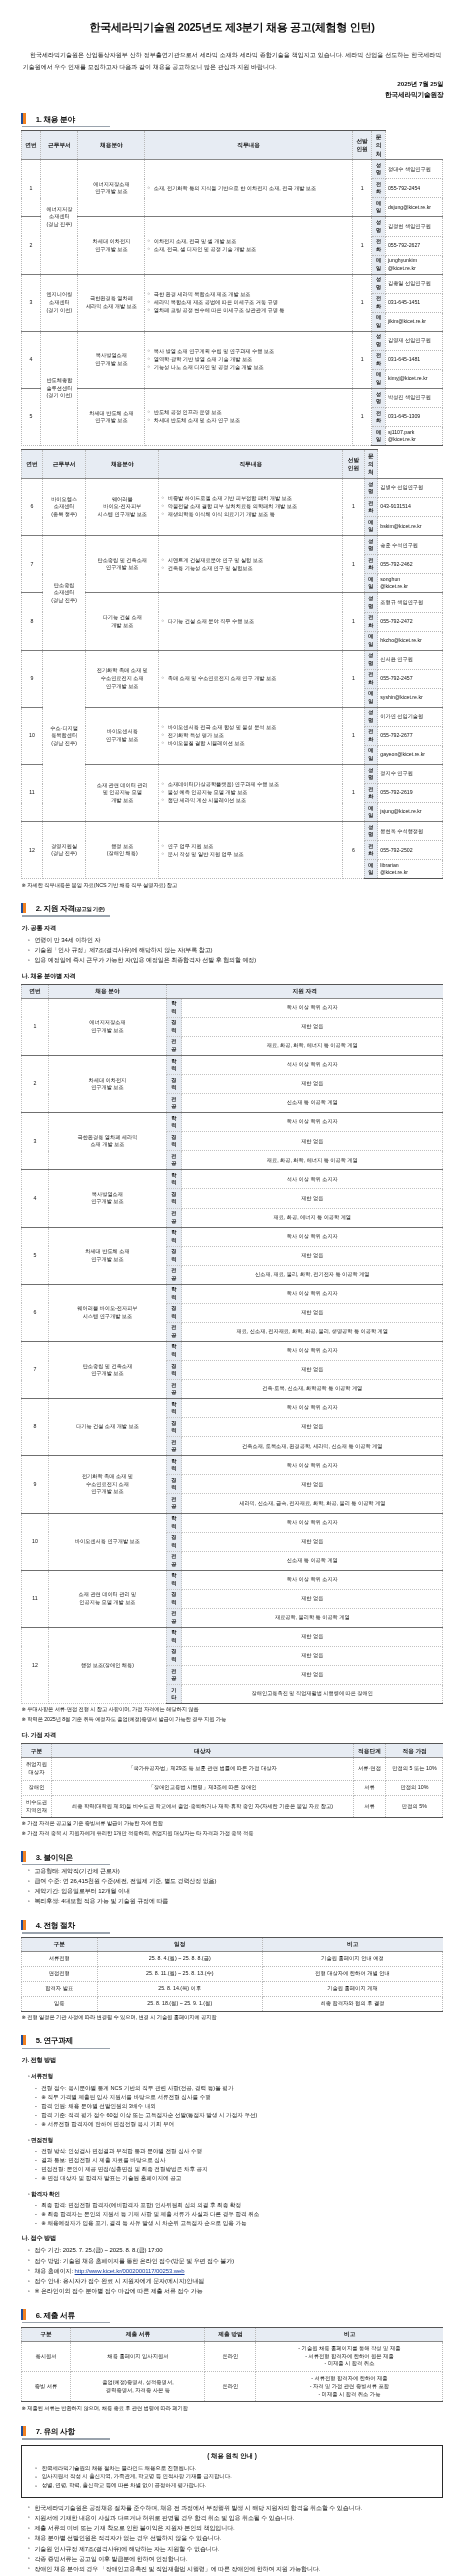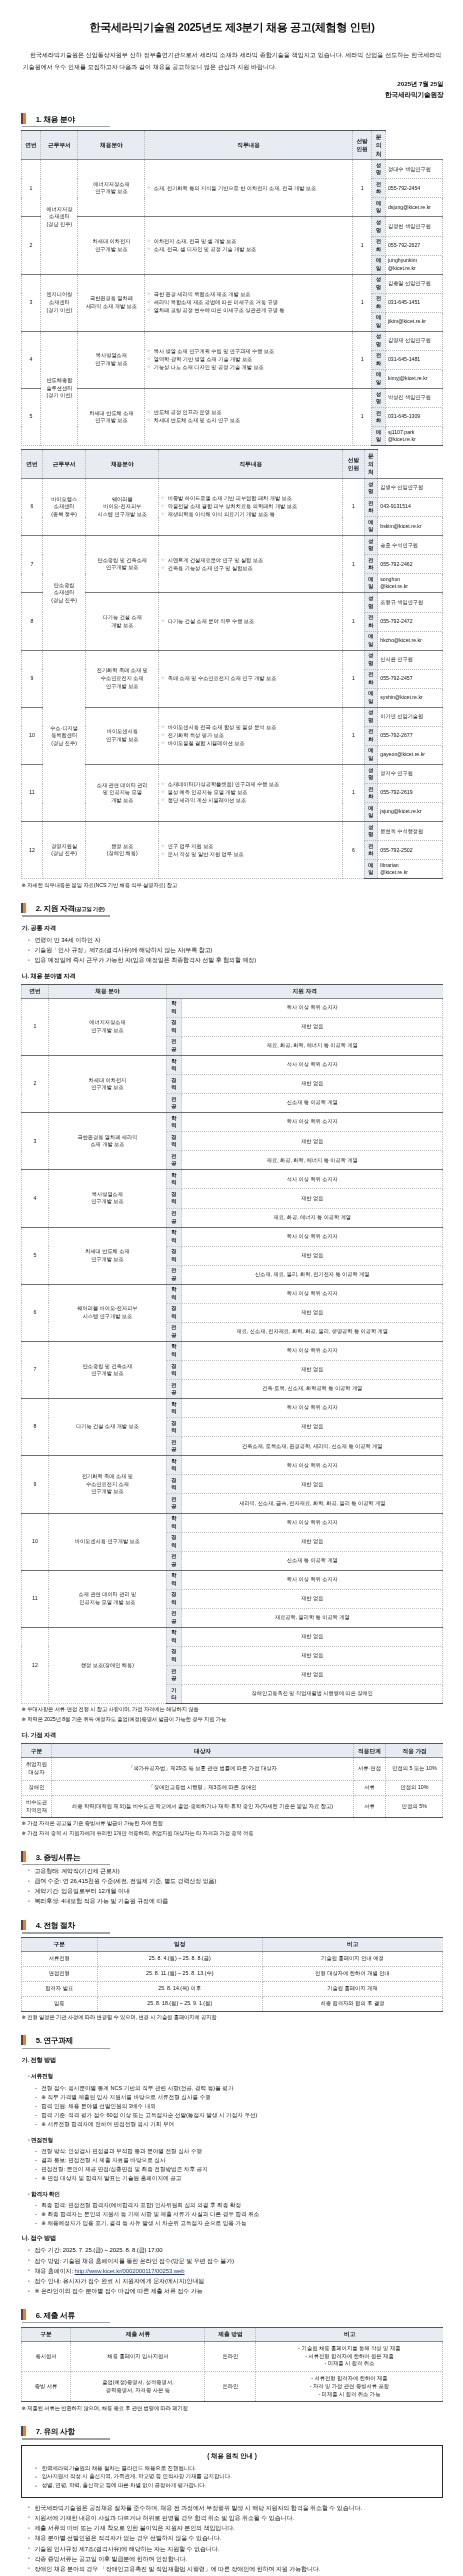--- a/index.html
+++ b/index.html
@@ -646,21 +646,21 @@
         <div class="note">※ 가점 자격 중복 시 지원자에게 유리한 1개만 적용하되, 취업지원 대상자는 타 자격과 가점 중복 적용</div>
       </div>
   </div>
 
   <div class="sec">
     <div class="sec-head">
       <span class="sec-bars">
           <span class="bar-blue"></span>
           <span class="bar-orange"></span>
         </span>
-      <span class="sec-title"><span>3.</span> <span>증빙서류는</span></span>
+      <span class="sec-title"><span>3.</span> <span>불이익은</span></span>
     </div>
     <div class="sec-rule"></div>
     <ul class="bul" id="work-cond-list">
         <li>고용형태: 계약직(기간제 근로자)</li>
         <li>급여 수준: 연 26,415천원 수준(세전, 전일제 기준, 별도 경력산정 없음)</li>
         <li>계약기간: 임용일로부터 12개월 이내</li>
         <li>복리후생: 4대보험 적용 가능 및 기술원 규정에 따름</li>
       </ul>
   </div>
 

